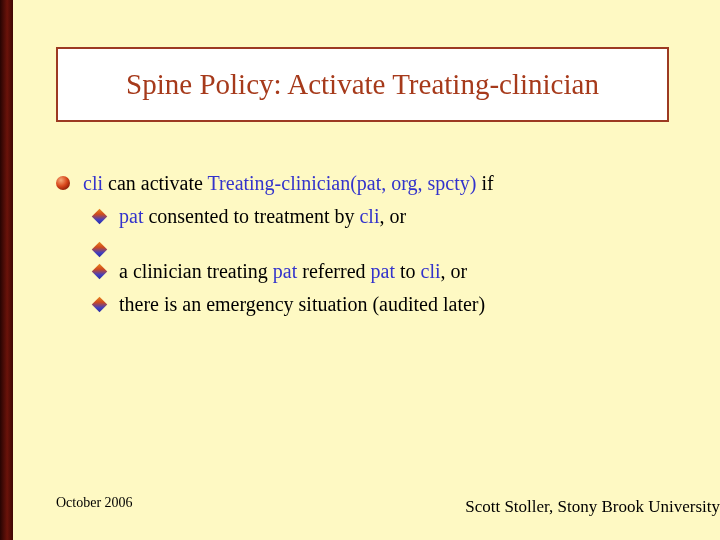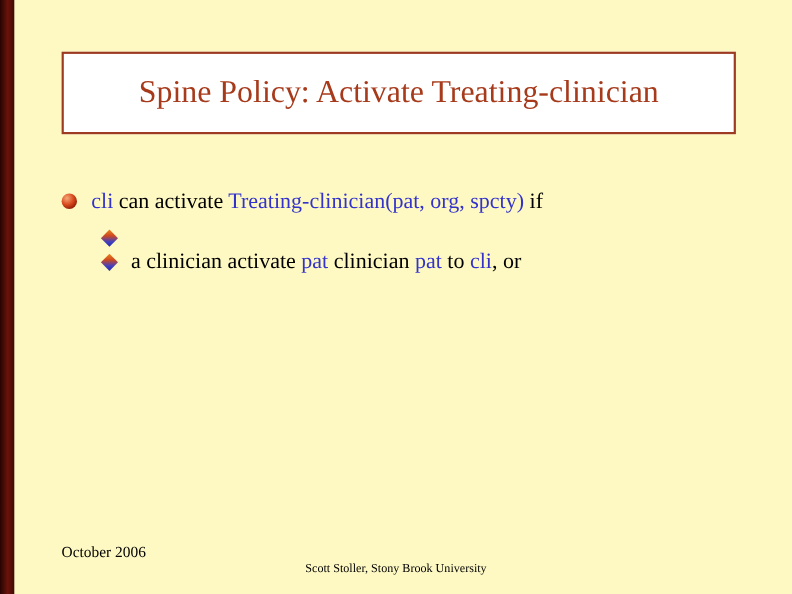--- a/index.html
+++ b/index.html
@@ -71,23 +71,23 @@
   .seg.blue { color: #3333cc; }
   .seg.plain { color: #000000; }
   .footer-date {
     position: absolute;
     left: 56px; top: 495px;
     font-size: 14px;
     color: #000000;
   }
   .footer-credit {
     position: absolute;
-    left: 0; right: 0; top: 511px;
-    text-align: center;
-    font-size: 11px;
+    left: 0; right: 0; top: 497px;
+    text-align: right;
+    font-size: 17px;
     color: #000000;
   }
 </style>
 </head>
 <body>
 
 <div class="slide">
 
   <div class="stripe"></div>
 
@@ -95,29 +95,37 @@
     <div class="title-text">Spine Policy: Activate Treating-clinician</div>
   </div>
 
   <div class="body-area">
 
     <div class="l1-item">
       <span class="ball"></span>
       <div class="l1-text"><span class="seg blue">cli</span><span class="seg plain"> can activate </span><span class="seg blue">Treating-clinician(pat, org, spcty)</span><span class="seg plain"> if</span></div>
     </div>
 
+    <div class="sub-item">
+      <span class="diamond"></span>
+      <div class="sub-text"><span class="seg blue">pat</span><span class="seg plain"> consented to treatment by </span><span class="seg blue">cli</span><span class="seg plain">, or</span></div>
+    </div>
 
     <div class="sub-item">
       <span class="diamond"></span>
     </div>
 
     <div class="sub-item">
       <span class="diamond"></span>
-      <div class="sub-text"><span class="seg plain">a clinician activate </span><span class="seg blue">pat</span><span class="seg plain"> clinician </span><span class="seg blue">pat</span><span class="seg plain"> to </span><span class="seg blue">cli</span><span class="seg plain">, or</span></div>
+      <div class="sub-text"><span class="seg plain">a clinician treating </span><span class="seg blue">pat</span><span class="seg plain"> referred </span><span class="seg blue">pat</span><span class="seg plain"> to </span><span class="seg blue">cli</span><span class="seg plain">, or</span></div>
     </div>
 
+    <div class="sub-item">
+      <span class="diamond"></span>
+      <div class="sub-text"><span class="seg plain">there is an emergency situation (audited later)</span></div>
+    </div>
 
   </div>
 
   <div class="footer-date">October 2006</div>
   <div class="footer-credit">Scott Stoller, Stony Brook University</div>
 
 </div>
 
 </body></html>

